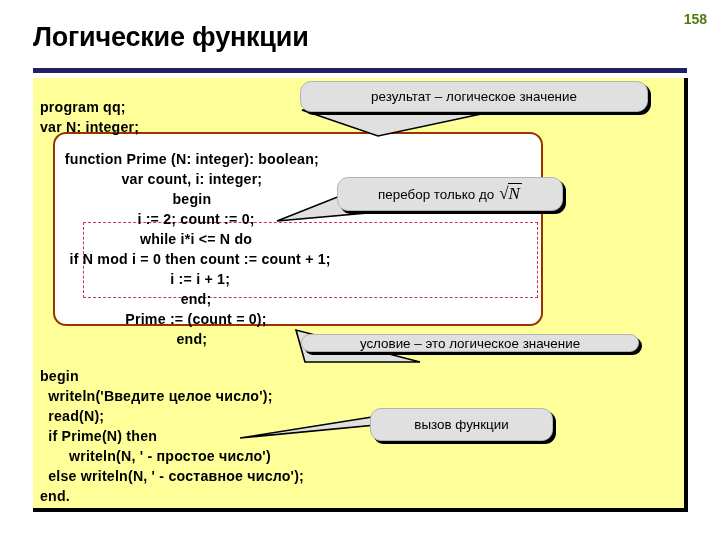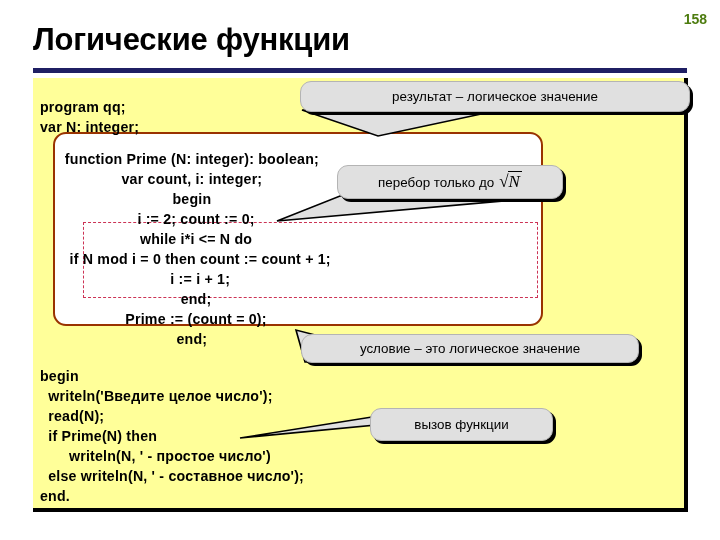--- a/index.html
+++ b/index.html
@@ -23,21 +23,21 @@
     color: #4d7c0f;
     letter-spacing: 0px;
     margin-top: 8px;
   }
 
   
   .slide-title {
     position: absolute;
     left: 33px; top: 22px;
     font-family: "Liberation Sans", sans-serif;
-    font-size: 31px;
+    font-size: 27px;
     font-weight: bold;
     color: #000000;
     letter-spacing: -0.2px;
     white-space: nowrap;
   }
   .title-rule {
     position: absolute;
     left: 33px; top: 68px;
     width: 654px; height: 5px;
     background: #1f1f63;
@@ -99,23 +99,23 @@
     font-size: 13.4px;
     color: #000000;
     display: flex;
     align-items: center;
     justify-content: center;
     box-sizing: border-box;
     white-space: nowrap;
     z-index: 6;
   }
 
-  #callout-result   { left: 300px; top: 81px;  width: 390px; height: 31px; }
-  #callout-sqrt     { left: 337px; top: 165px; width: 226px; height: 34px; font-size: 13.4px; }
-  #callout-cond     { left: 301px; top: 334px; width: 338px; height: 29px; }
+  #callout-result   { left: 300px; top: 81px;  width: 348px; height: 31px; }
+  #callout-sqrt     { left: 337px; top: 177px; width: 226px; height: 34px; font-size: 13.4px; }
+  #callout-cond     { left: 301px; top: 334px; width: 338px; height: 18px; }
   #callout-call     { left: 370px; top: 408px; width: 183px; height: 33px; }
 
   .sqrt-math {
     font-family: "Liberation Serif", serif;
     font-style: italic;
     font-size: 17px;
     margin-left: 5px;
     display: inline-block;
   }
   .sqrt-math .radicand {

